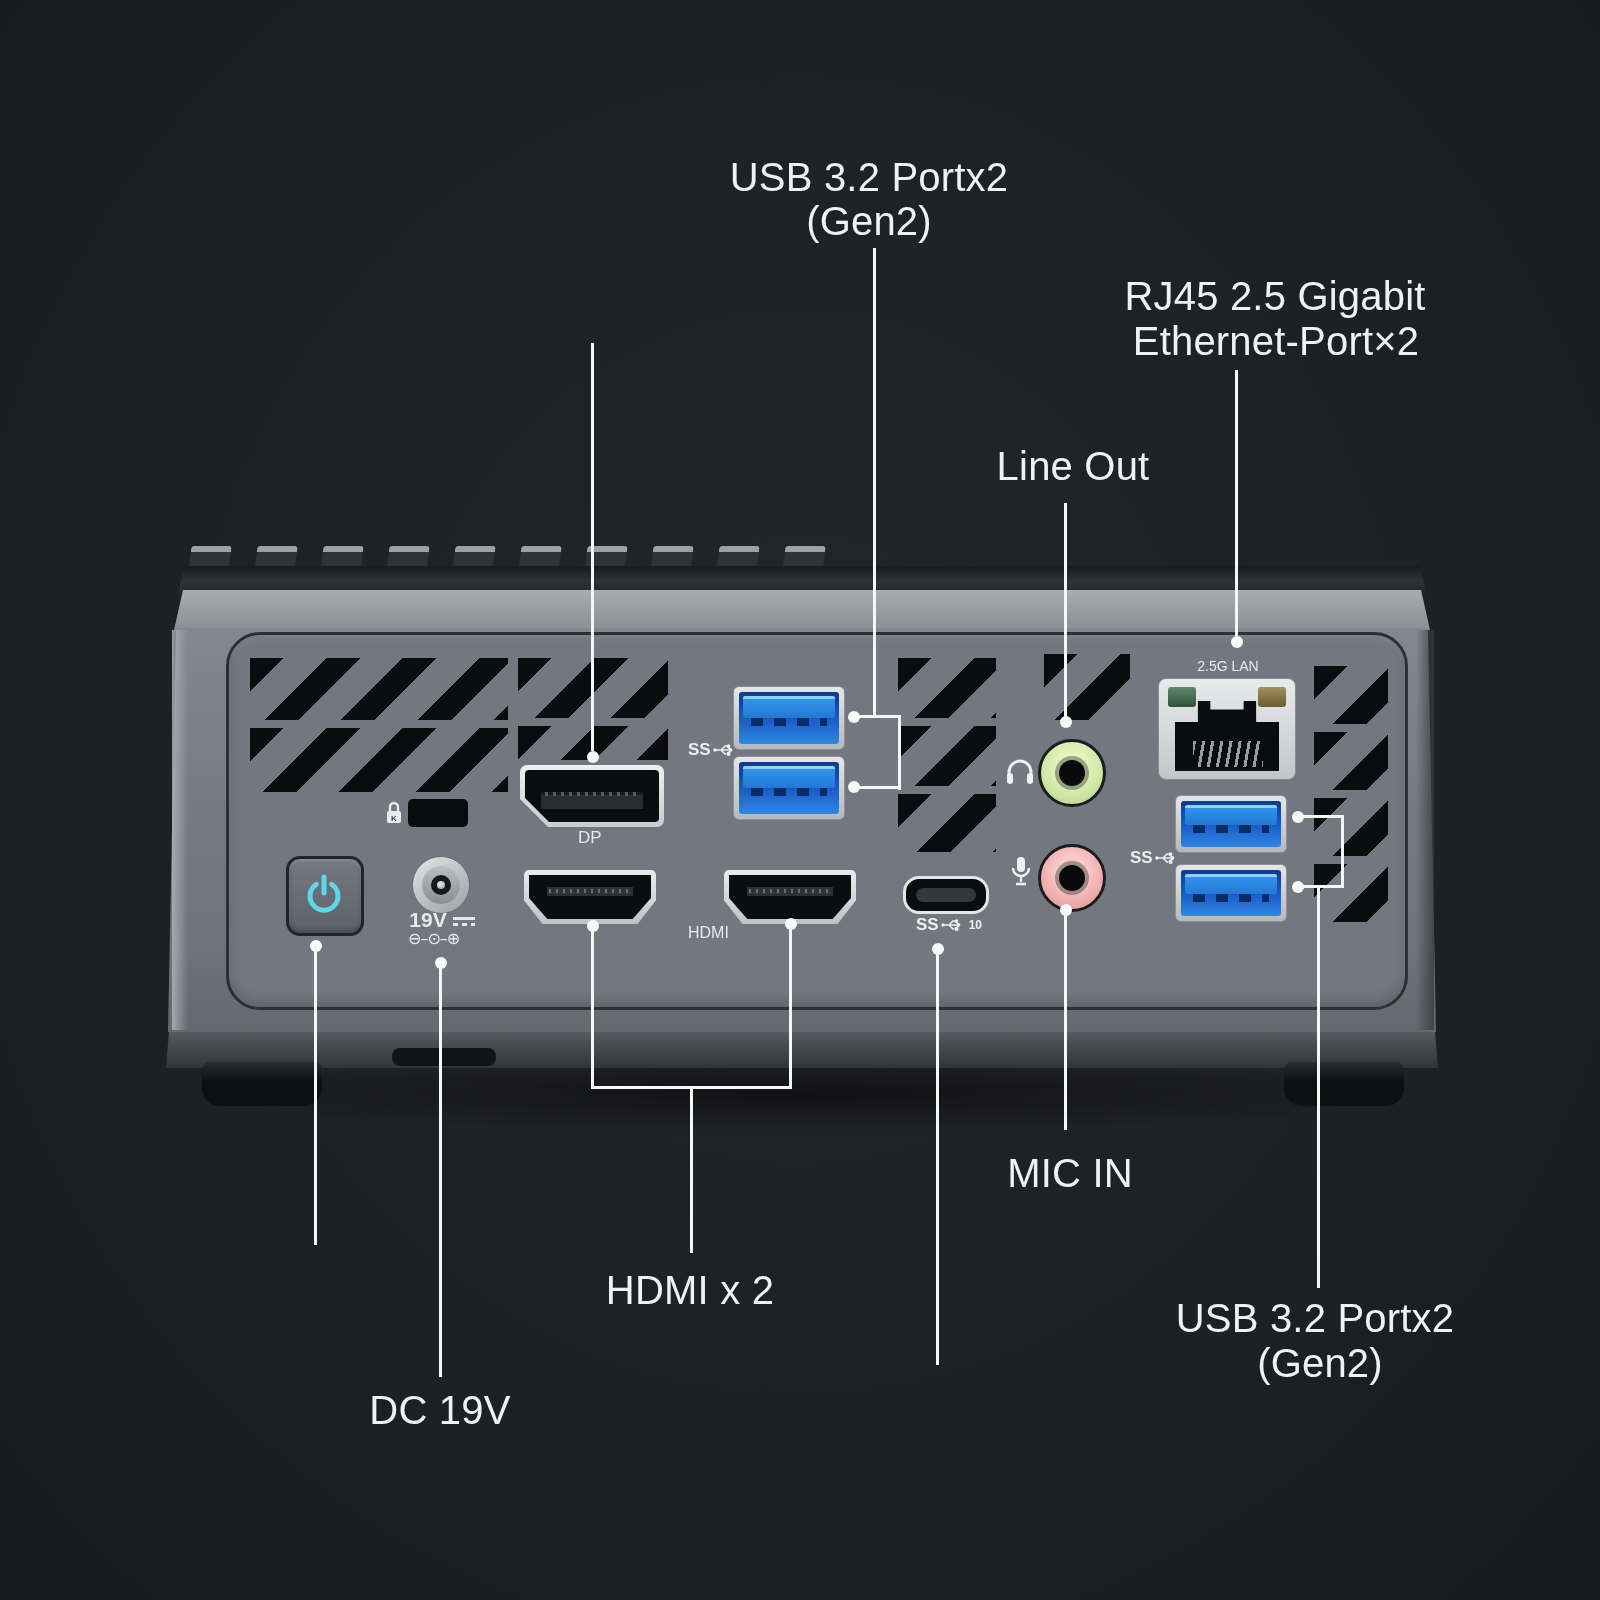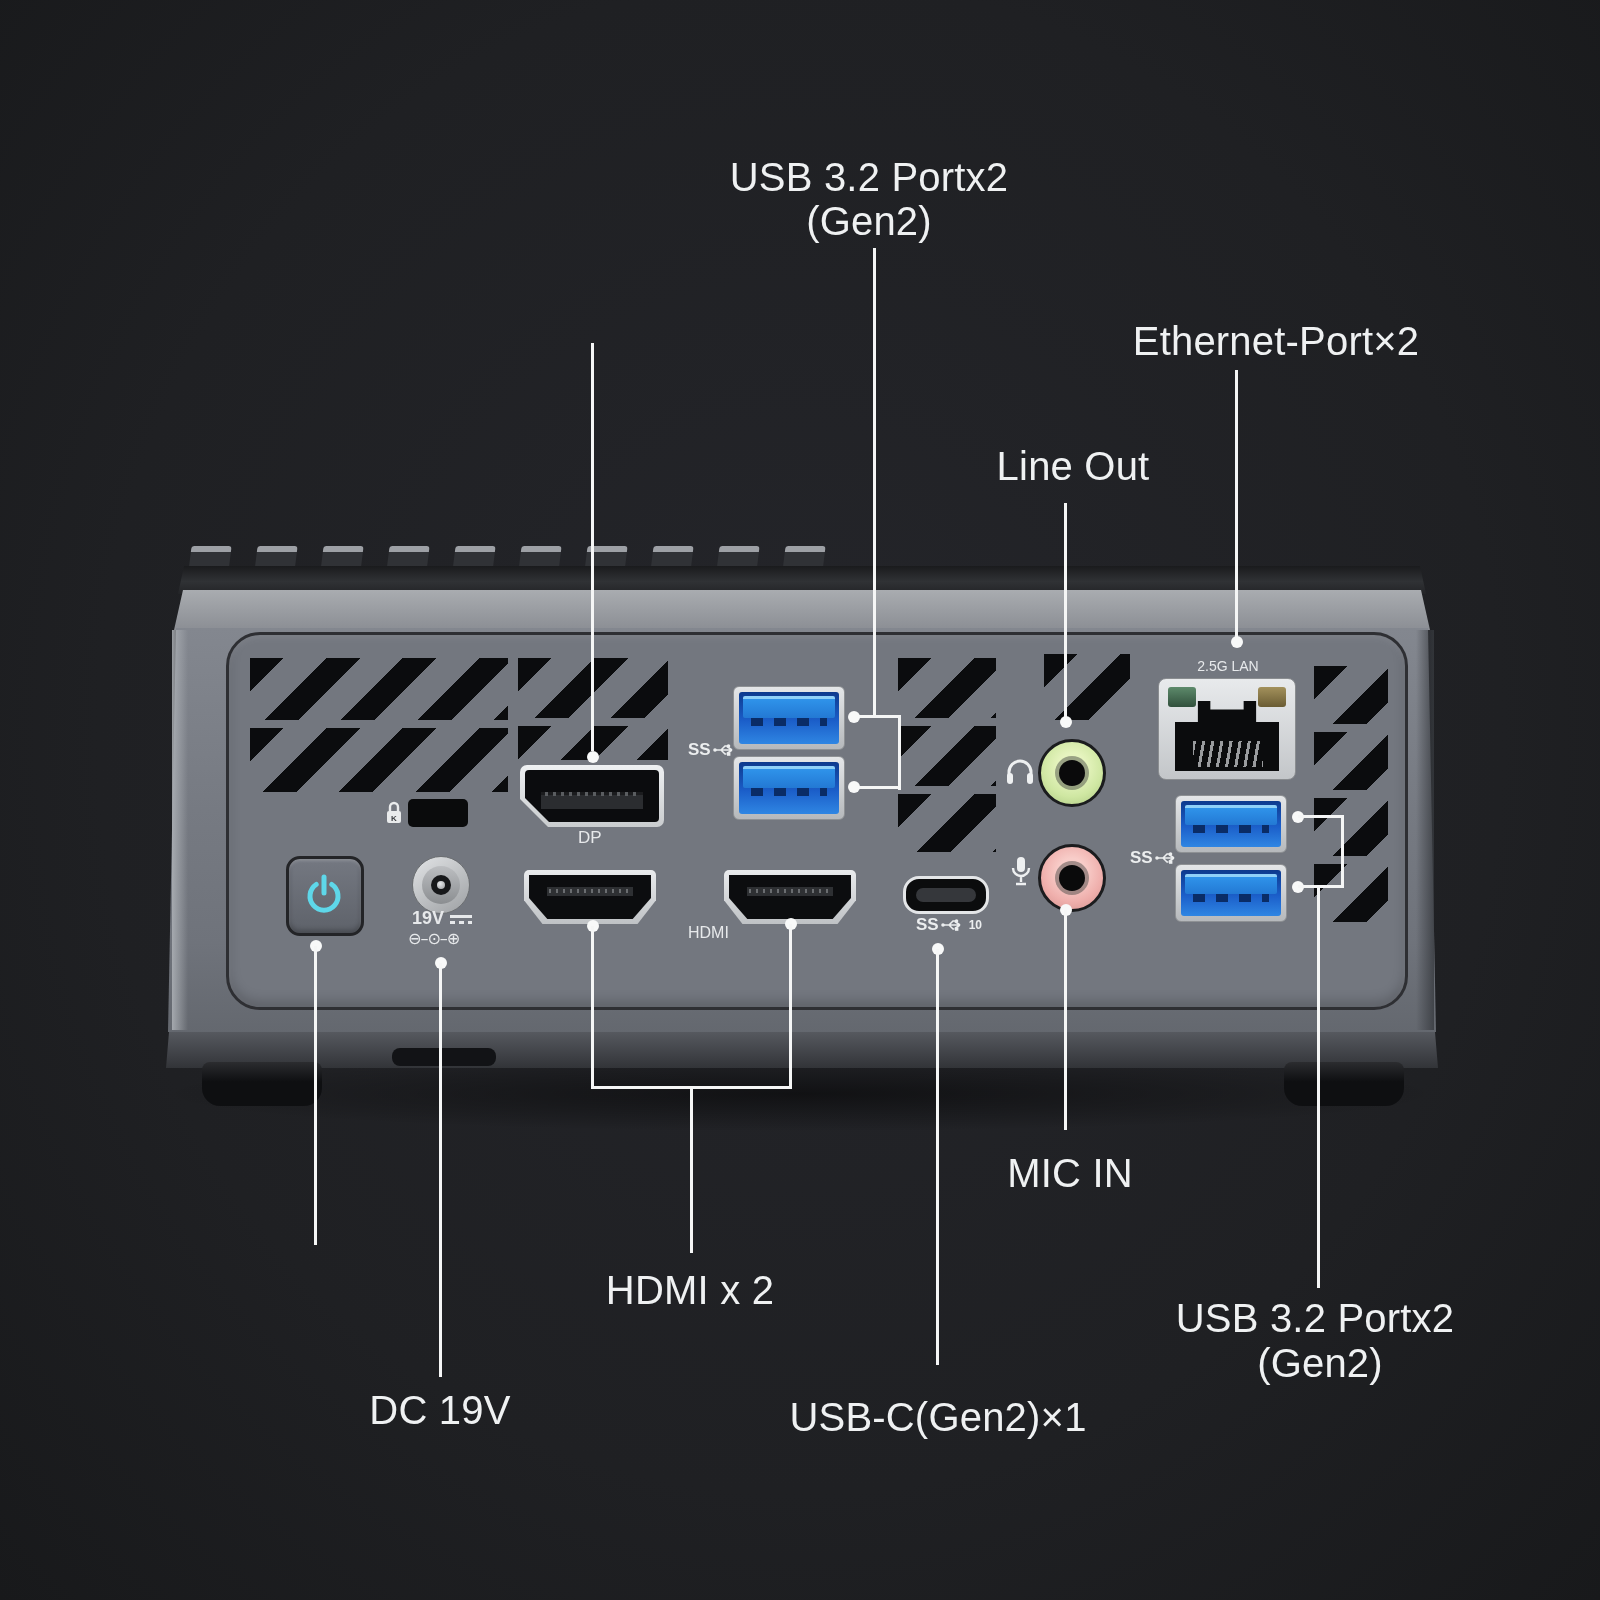--- a/index.html
+++ b/index.html
@@ -164,21 +164,21 @@
         <path d="M12.2 10.5 A14 14 0 1 0 27.8 10.5" fill="none" stroke="#5ed7e9" stroke-width="5" stroke-linecap="round"></path>
         <line x1="20" y1="3" x2="20" y2="19" stroke="#5ed7e9" stroke-width="5" stroke-linecap="round"></line>
       </svg>
     </div>
 
     <div class="abs dc-outer">
       <div class="dc-mid"></div>
       <div class="dc-hole"></div>
       <div class="dc-pin"></div>
     </div>
-    <div class="mk" style="left:402px;top:908px;width:80px;text-align:center;font-size:18px;font-weight:bold">
+    <div class="mk" style="left:402px;top:908px;width:80px;text-align:center;font-size:21px;font-weight:bold">
       <span>19V</span><span class="dcsym"><span class="s1"></span><span class="s2"></span></span>
     </div>
     <div class="polarity" style="left:408px;top:929px">
       <span>⊖</span>–<span>⊙</span>–<span>⊕</span>
     </div>
 
     <div class="abs dp-outer">
       <div class="dp-inner">
           <div class="dp-pins"></div>
         </div>
@@ -317,22 +317,22 @@
 
   <div class="dot" style="left:1292px;top:811px"></div>
   <div class="dot" style="left:1292px;top:881px"></div>
   <div class="line hline" style="left:1298px;top:815px;width:46px"></div>
   <div class="line vline" style="left:1341px;top:815px;height:73px"></div>
   <div class="line hline" style="left:1298px;top:885px;width:46px"></div>
   <div class="line vline" style="left:1317px;top:888px;height:400px"></div>
 
   <div class="cl" style="left:869px;top:177px">USB 3.2 Portx2</div>
   <div class="cl" style="left:869px;top:221px">(Gen2)</div>
+  <div class="cl" style="left:1275px;top:296px">RJ45 2.5 Gigabit</div>
   <div class="cl" style="left:1276px;top:341px">Ethernet-Port×2</div>
   <div class="cl" style="left:1073px;top:466px">Line Out</div>
   <div class="cl" style="left:440px;top:1410px">DC 19V</div>
   <div class="cl" style="left:690px;top:1290px">HDMI x 2</div>
-  <div class="cl" style="left:938px;top:1417px">USB-C(Gen2)×1</div>
   <div class="cl" style="left:1070px;top:1173px">MIC IN</div>
   <div class="cl" style="left:1315px;top:1318px">USB 3.2 Portx2</div>
   <div class="cl" style="left:1320px;top:1363px">(Gen2)</div>
 
 </div>
 
 </body></html>

